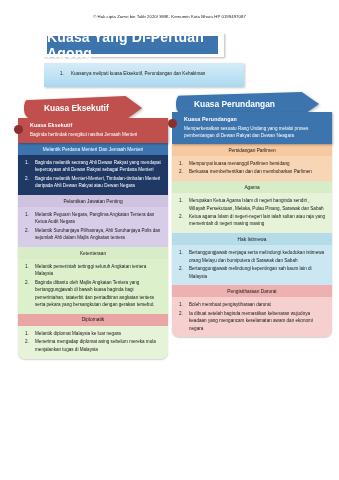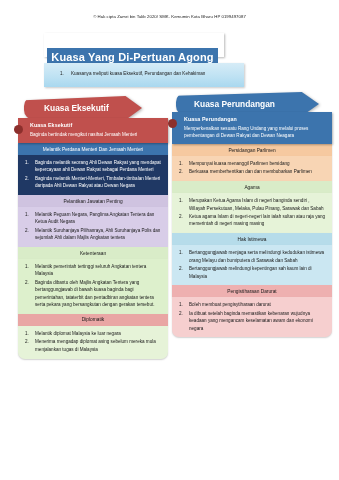--- a/index.html
+++ b/index.html
@@ -30,23 +30,22 @@
   
   .agong-wrap{
     position:absolute;left:44px;top:33px;width:180px;height:24px;
     background:#ffffff;
     box-shadow:1px 1px 2px rgba(0,0,0,.28);
   }
   .agong-box{
     position:absolute;left:3px;top:3px;width:171px;height:18px;
     background:#3c74ad;
     display:flex;align-items:center;justify-content:center;
-    color:#ffffff;font-weight:bold;font-size:11px;
+    color:#ffffff;font-weight:bold;font-size:14px;
     letter-spacing:.15px;
-    margin-top:12px;
   }
 
   
   .agong-detail{
     position:absolute;left:44px;top:63px;width:200px;height:24px;
     background:linear-gradient(180deg,#d6ecf7 0%,#bfe2f3 55%,#a9d8ef 100%);
     box-shadow:1px 1px 2px rgba(0,0,0,.22);
     display:flex;align-items:center;
   }
   .agong-detail .num{

